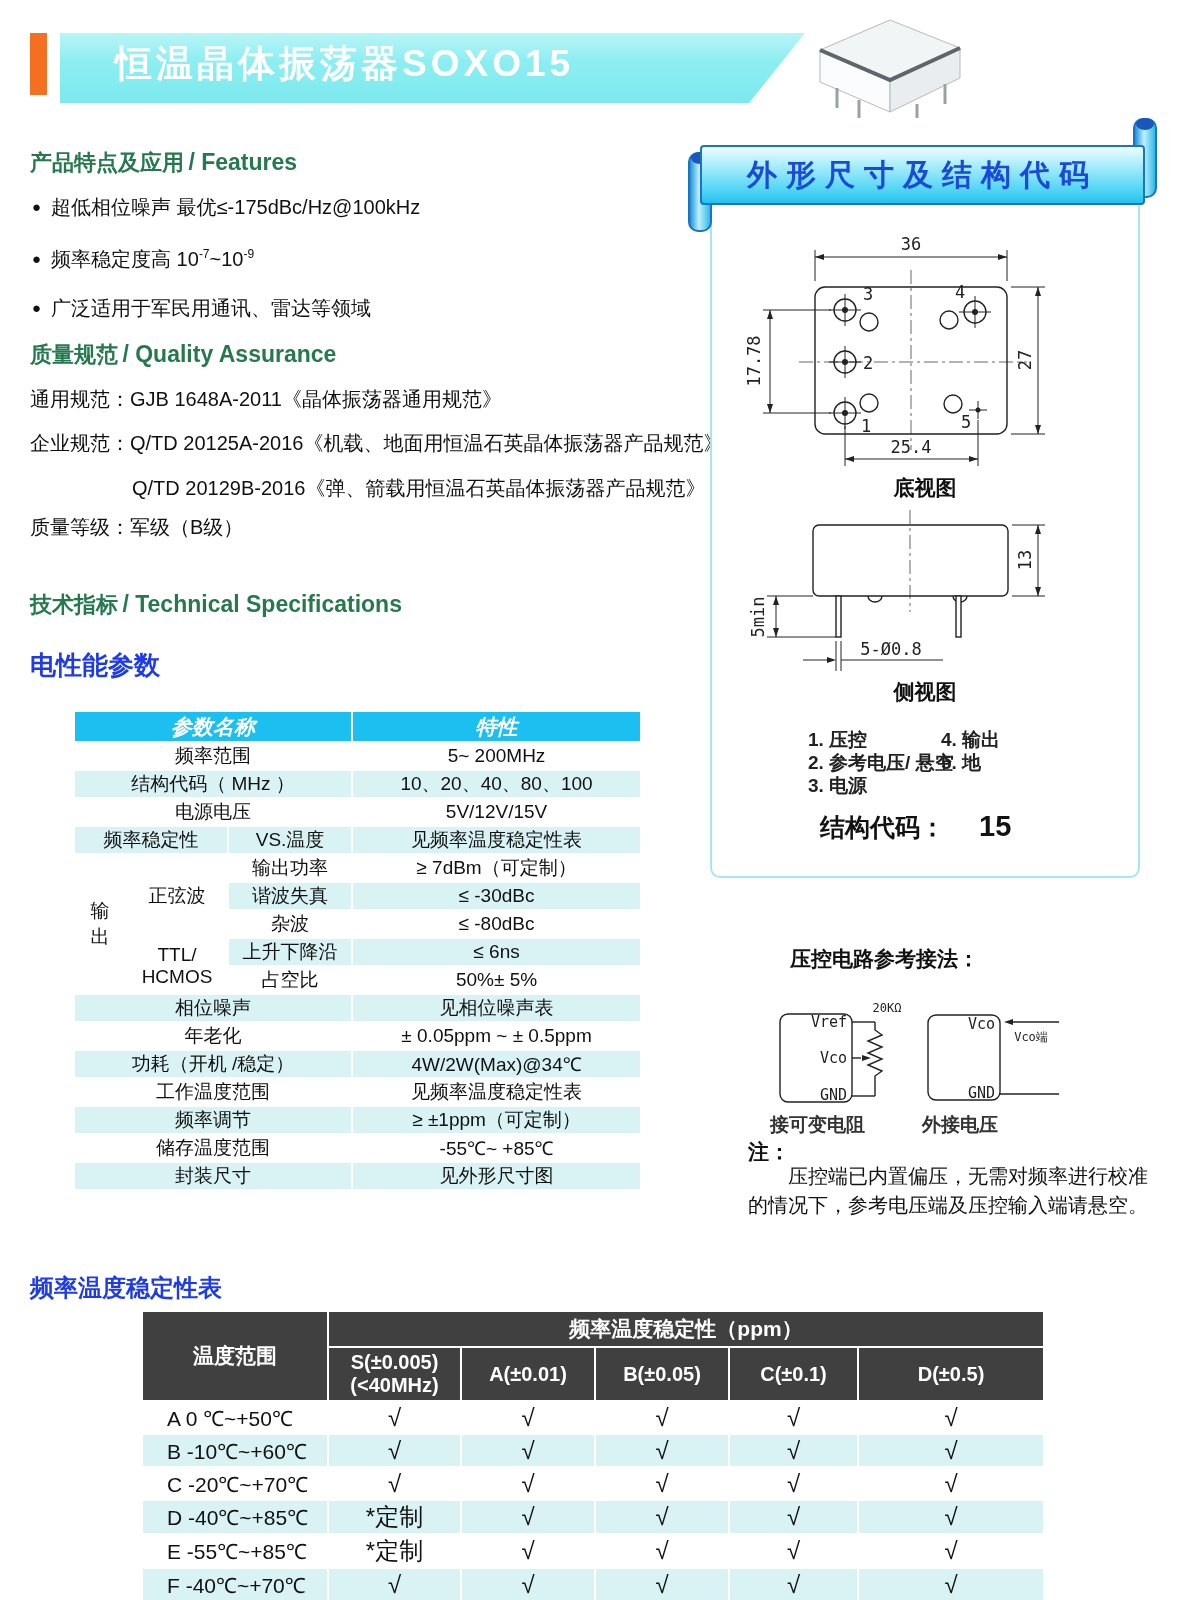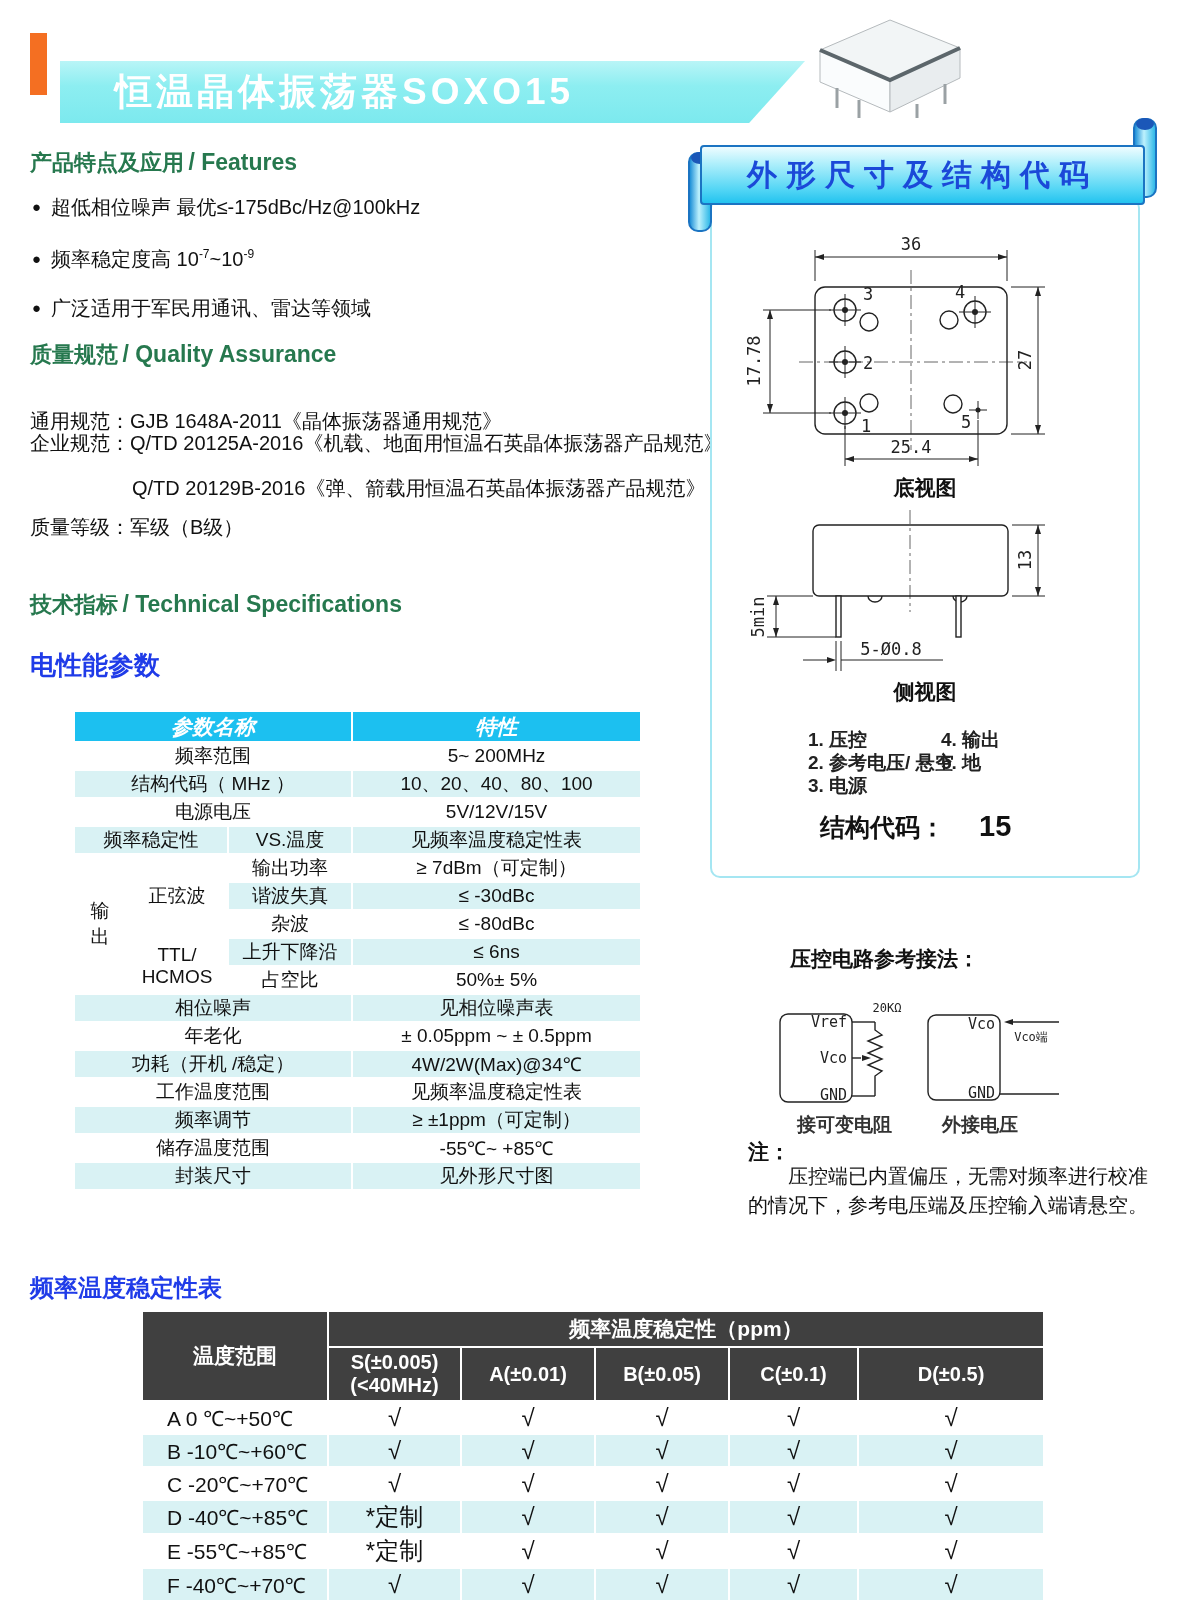--- a/index.html
+++ b/index.html
@@ -7,24 +7,23 @@
   #page {
     position:relative; width:1180px; height:1600px; background:#ffffff;
     font-family:"Liberation Sans", sans-serif; color:#111; overflow:hidden;
   }
   .abs { position:absolute; }
   .pre { white-space:pre-line; }
 
   
   .orange-bar { left:30px; top:33px; width:17px; height:62px; background:#f46f22; }
   .banner {
-    left:60px; top:33px; width:745px; height:62px;
+    left:60px; top:33px; width:745px; height:70px;
     background:linear-gradient(180deg,#b9f5f7 0%,#8deef1 40%,#7ce9ee 100%);
     clip-path:polygon(0 0,100% 0,92.5% 100%,0 100%);
-    margin-top:28px;
   }
   .banner-title {
     line-height:62px; padding-left:55px; font-size:37px; font-weight:bold;
     color:#ffffff; letter-spacing:4px;
   }
   
   .h-green { color:#26784e; font-weight:bold; }
   .h-green .zh { font-size:22px; }
   .h-green .en { font-size:23px; }
   .h-blue  { color:#1f3be8; font-weight:bold; font-size:26px; }
@@ -58,21 +57,21 @@
   .roll-left  { left:688px; top:152px; height:80px; }
   .roll-right { left:1133px; top:118px; height:80px; }
   .roll-cap { position:absolute; left:1px; width:18px; height:12px; background:#1b57b8; border-radius:50%; }
   .diagram-caption { font-size:21px; font-weight:bold; color:#111; text-align:center; width:424px; left:713px; }
   .pin-legend { font-size:19px; font-weight:600; color:#222; line-height:23px; }
   .struct-code { left:820px; top:810px; font-size:25px; color:#111; font-weight:600; }
   .struct-code .val { font-size:29px; margin-left:34px; font-weight:600; }
 
   
   .vc-heading { left:790px; top:945px; font-size:21px; font-weight:600; color:#111; }
-  .vc-caption { font-size:19px; font-weight:600; color:#333; text-align:right; }
+  .vc-caption { font-size:19px; font-weight:600; color:#333; text-align:left; }
   .note-label { left:748px; top:1138px; font-size:21px; font-weight:bold; color:#111; }
   .note-text  { left:748px; top:1162px; width:400px; font-size:20px; line-height:29px;
     text-indent:2em; color:#111; }
 
   
   .stab-heading { left:30px; top:1272px; font-size:24px; }
   .stable { width:900px; table-layout:fixed; text-align:center; }
   .stable th, .stable td { border-right:2px solid #fff; border-bottom:2px solid #fff; }
   .stable th:last-child, .stable td:last-child { border-right:none; }
   .stable th { background:#404040; color:#fff; font-weight:bold; font-size:21px; }
@@ -120,21 +119,21 @@
     <span class="dot">●</span><span>频率稳定度高  10</span><sup>-7</sup><span>~10</span><sup>-9</sup>
   </div>
   <div class="abs h-green" style="left:30px; top:340px;">
     <span class="zh">质量规范</span>
     <span class="en">/ Quality Assurance</span>
   </div>
 
   <div class="abs bullet" style="left:32px; top:295px;">
     <span class="dot">●</span><span>广泛适用于军民用通讯、雷达等领域</span>
   </div>
-  <div class="abs qline" style="left:30px; top:386px;margin-top:22px;">
+  <div class="abs qline" style="left:30px; top:386px;">
     <span>通用规范：</span><span>GJB 1648A-2011《晶体振荡器通用规范》</span>
   </div>
   <div class="abs qline" style="left:30px; top:430px;">
     <span>企业规范：</span><span>Q/TD 20125A-2016《机载、地面用恒温石英晶体振荡器产品规范》</span>
   </div>
   <div class="abs qline" style="left:132px; top:475px;">
     <span>Q/TD 20129B-2016《弹、箭载用恒温石英晶体振荡器产品规范》</span>
   </div>
   <div class="abs qline" style="left:30px; top:514px;">
     <span>质量等级：</span><span>军级（B级）</span>

